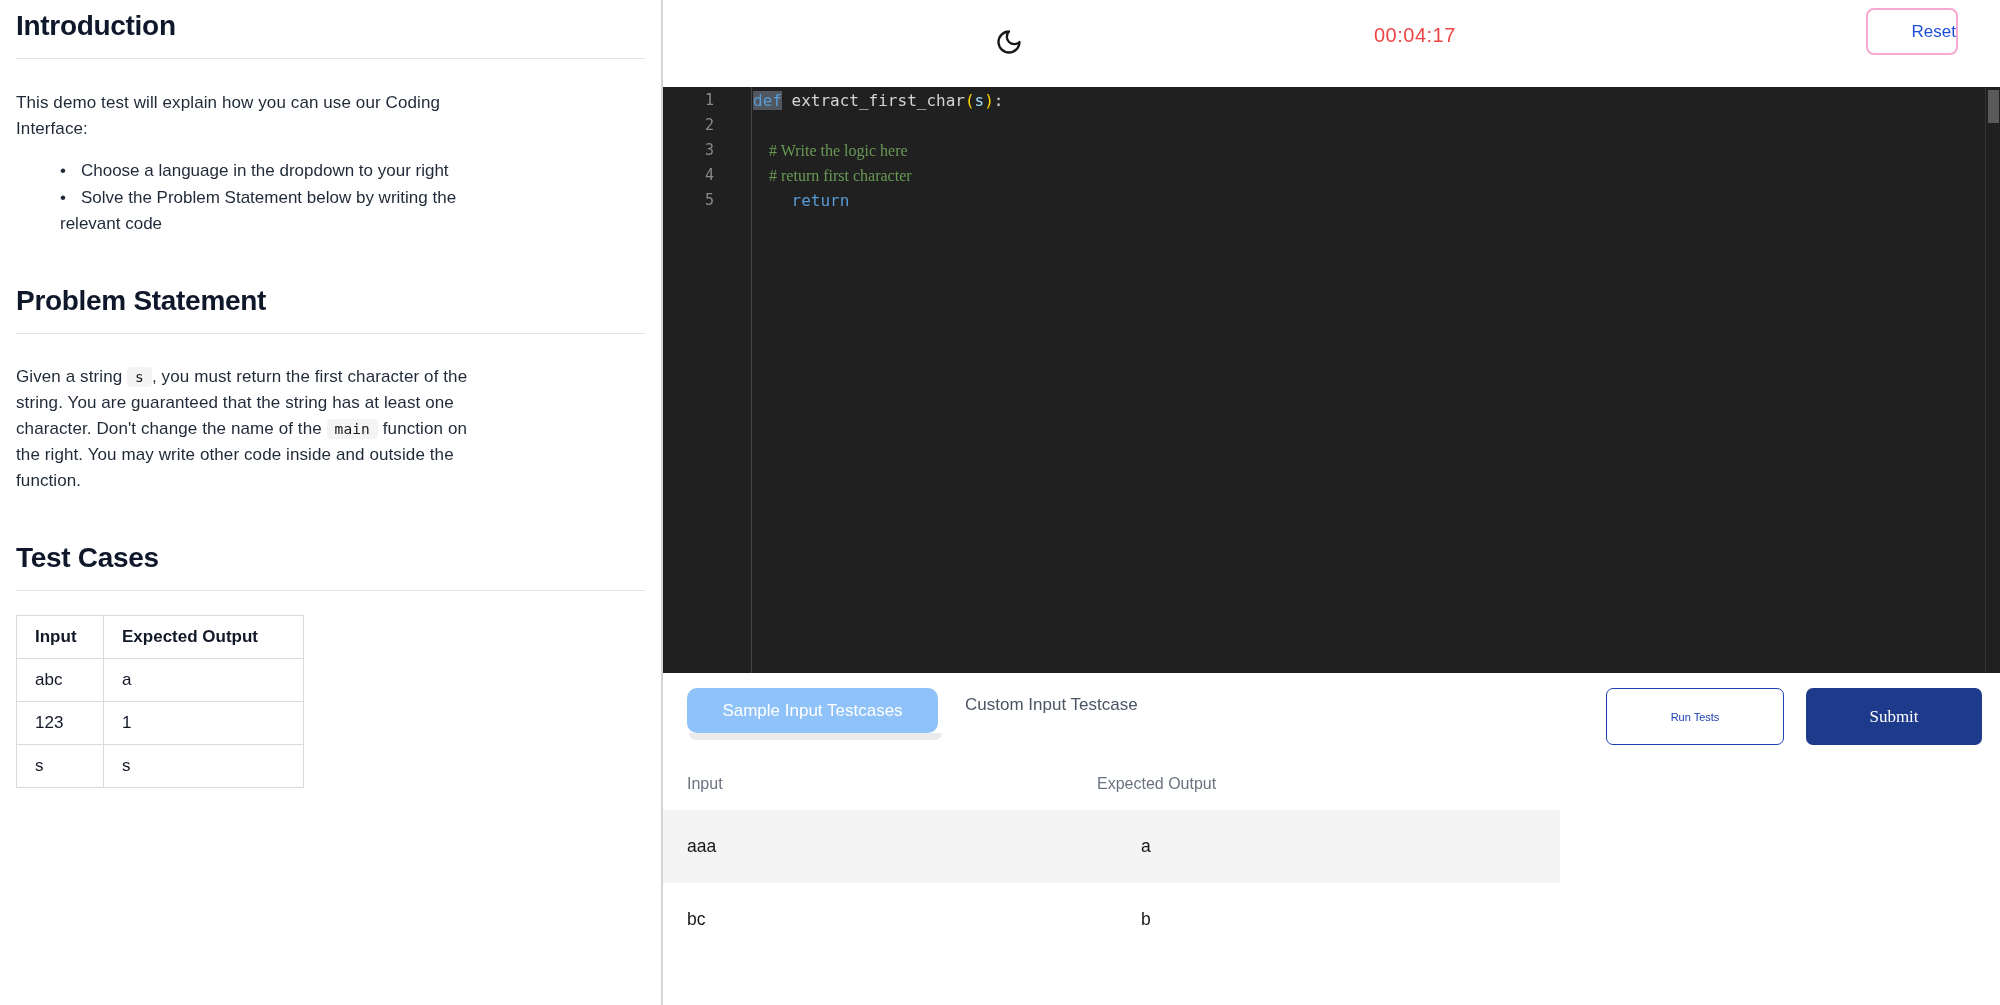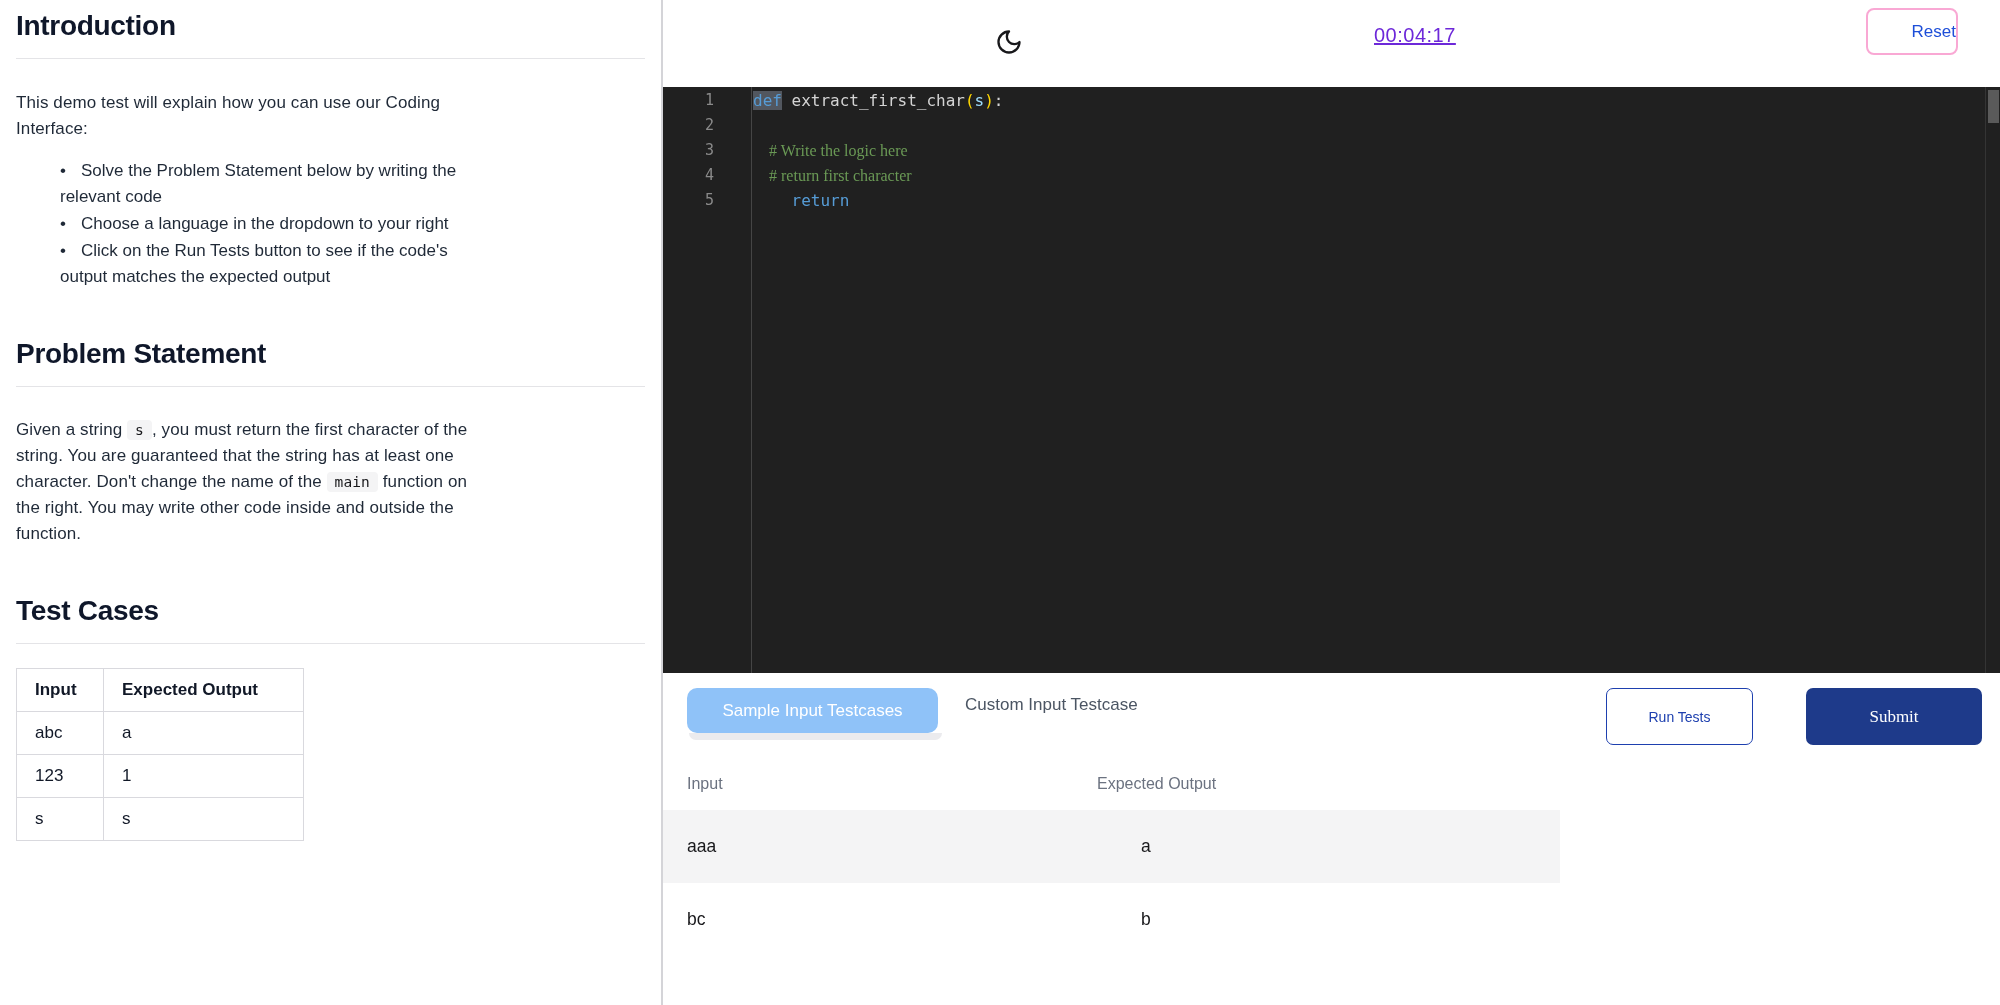--- a/index.html
+++ b/index.html
@@ -25,21 +25,21 @@
   table.tc-table th.col-input, table.tc-table td.col-input { width:87px; }
   table.tc-table th.col-expected, table.tc-table td.col-expected { width:200px; }
 
   
   .toolbar { position:absolute; left:663px; top:0; width:1337px; height:87px; background:#fff; }
   .lang-dropdown { position:absolute; left:14px; top:13px; width:286px; height:49px; background:#fff; border:1px solid #d4d4d8; border-radius:8px; display:flex; align-items:center; cursor:pointer; }
   .lang-dropdown .lang-label { font-size:17px; color:#18181b; padding-left:18px; }
   .lang-dropdown .dd-divider { position:absolute; right:50px; top:0; bottom:0; width:1px; background:#e4e4e7; }
   .lang-dropdown .dd-chevron { position:absolute; right:13px; top:14px; width:22px; height:22px; }
   .theme-btn { position:absolute; left:330px; top:27px; width:32px; height:32px; background:none; border:none; cursor:pointer; }
-  .timer { position:absolute; left:711px; top:24px; width:92px; font-size:20px; color:#6d28d9; letter-spacing:0.5px;text-decoration:underline; }
+  .timer { position:absolute; left:711px; top:24px; width:92px; font-size:20px; color:#ef4444; letter-spacing:0.5px; }
   .reset-btn { position:absolute; left:1203px; top:8px; width:92px; height:47px; background:#fff; border:2px solid #f9a8d4; border-radius:8px; color:#1d4ed8; font-size:17px; font-family:"Liberation Sans", sans-serif; cursor:pointer;text-align:right; }
 
   
   .editor { position:absolute; left:663px; top:87px; width:1337px; height:586px; background:#202020; font-family:"DejaVu Sans Mono", monospace; }
   .gutter-border { position:absolute; left:88px; top:0; bottom:0; width:1px; background:#454545; }
   .ed-line { display:flex; height:25px; line-height:25px; font-size:16px; }
   .ed-line .ln { width:88px; padding-right:37px; text-align:right; color:#8a8a8a; flex:none; font-size:15px; }
   .ed-line .code { white-space:pre; padding-left:2px; }
   .tok-kw { color:#569cd6; }
   .tok-kw.hl { background:#52575f; }
@@ -49,46 +49,44 @@
   .tok-comment { color:#6a9955;font-family:Liberation Serif, serif; }
   .ed-lines { padding-top:1px; }
   .ed-scrollbar { position:absolute; right:0; top:0; width:15px; height:100%; border-left:1px solid #343434; }
   .ed-scroll-thumb { position:absolute; left:2px; top:3px; width:11px; height:33px; background:#5a5a5a; }
 
   
   .bottom-panel { position:absolute; left:663px; top:673px; width:1337px; height:332px; background:#fff; }
   .tab-active { position:absolute; left:24px; top:15px; width:251px; height:45px; background:#8fc2f8; border-radius:10px; color:#ffffff; font-size:17px; font-weight:500; border:none; cursor:pointer; font-family:"Liberation Sans", sans-serif; }
   .tab-active::after { content:""; position:absolute; left:2px; right:-4px; bottom:-7px; height:7px; background:#ebebee; border-radius:0 0 7px 7px; }
   .tab-inactive { position:absolute; left:302px; top:22px; background:none; border:none; color:#4b5563; font-size:17px; font-weight:500; cursor:pointer; font-family:"Liberation Sans", sans-serif; }
-  .run-btn { position:absolute; left:943px; top:15px; width:147px; height:57px; background:#fff; border:1.5px solid #1e40af; border-radius:7px; color:#1e40af; font-size:14px; cursor:pointer; font-family:"Liberation Sans", sans-serif; }
+  .run-btn { position:absolute; left:943px; top:15px; width:178px; height:57px; background:#fff; border:1.5px solid #1e40af; border-radius:7px; color:#1e40af; font-size:11px; cursor:pointer; font-family:"Liberation Sans", sans-serif; }
   .submit-btn { position:absolute; left:1143px; top:15px; width:176px; height:57px; background:#1e3a8a; border:none; border-radius:7px; color:#ffffff; font-size:17px; cursor:pointer; font-family:Liberation Serif, serif; }
   .result-headers { position:absolute; left:0; top:102px; width:897px; height:22px; }
   .result-headers .h-input { position:absolute; left:24px; font-size:16px; color:#6b7280; }
   .result-headers .h-expected { position:absolute; left:434px; font-size:16px; color:#6b7280; }
   .result-row { position:absolute; left:0; width:897px; height:73px; }
   .result-row.shaded { background:#f4f4f5; }
   .result-row .c-input { position:absolute; left:24px; top:26px; font-size:17.5px; color:#18181b; }
   .result-row .c-expected { position:absolute; left:478px; top:26px; font-size:17.5px; color:#18181b; }
 </style>
 </head>
 <body>
 
 <div class="page">
 
   <div class="left-panel">
     <h2 class="sec">Introduction</h2>
     <hr class="sec-rule">
     <p class="body-text intro-body">This demo test will explain how you can use our Coding
 Interface:</p>
     <ul class="intro-list">
+      <li>Choose a language in the dropdown to your right</li>
       <li>Solve the Problem Statement below by writing the
 relevant code</li>
-      <li>Choose a language in the dropdown to your right</li>
-      <li>Click on the Run Tests button to see if the code's
-output matches the expected output</li>
     </ul>
 
     <div class="sec-block">
       <h2 class="sec">Problem Statement</h2>
       <hr class="sec-rule">
       <p class="body-text problem-body"><span>Given a string </span><code class="inline-code">s</code><span>, you must return the first character of the
 string. You are guaranteed that the string has at least one
 character. Don't change the name of the </span><code class="inline-code">main</code><span> function on
 the right. You may write other code inside and outside the
 function.</span></p>

